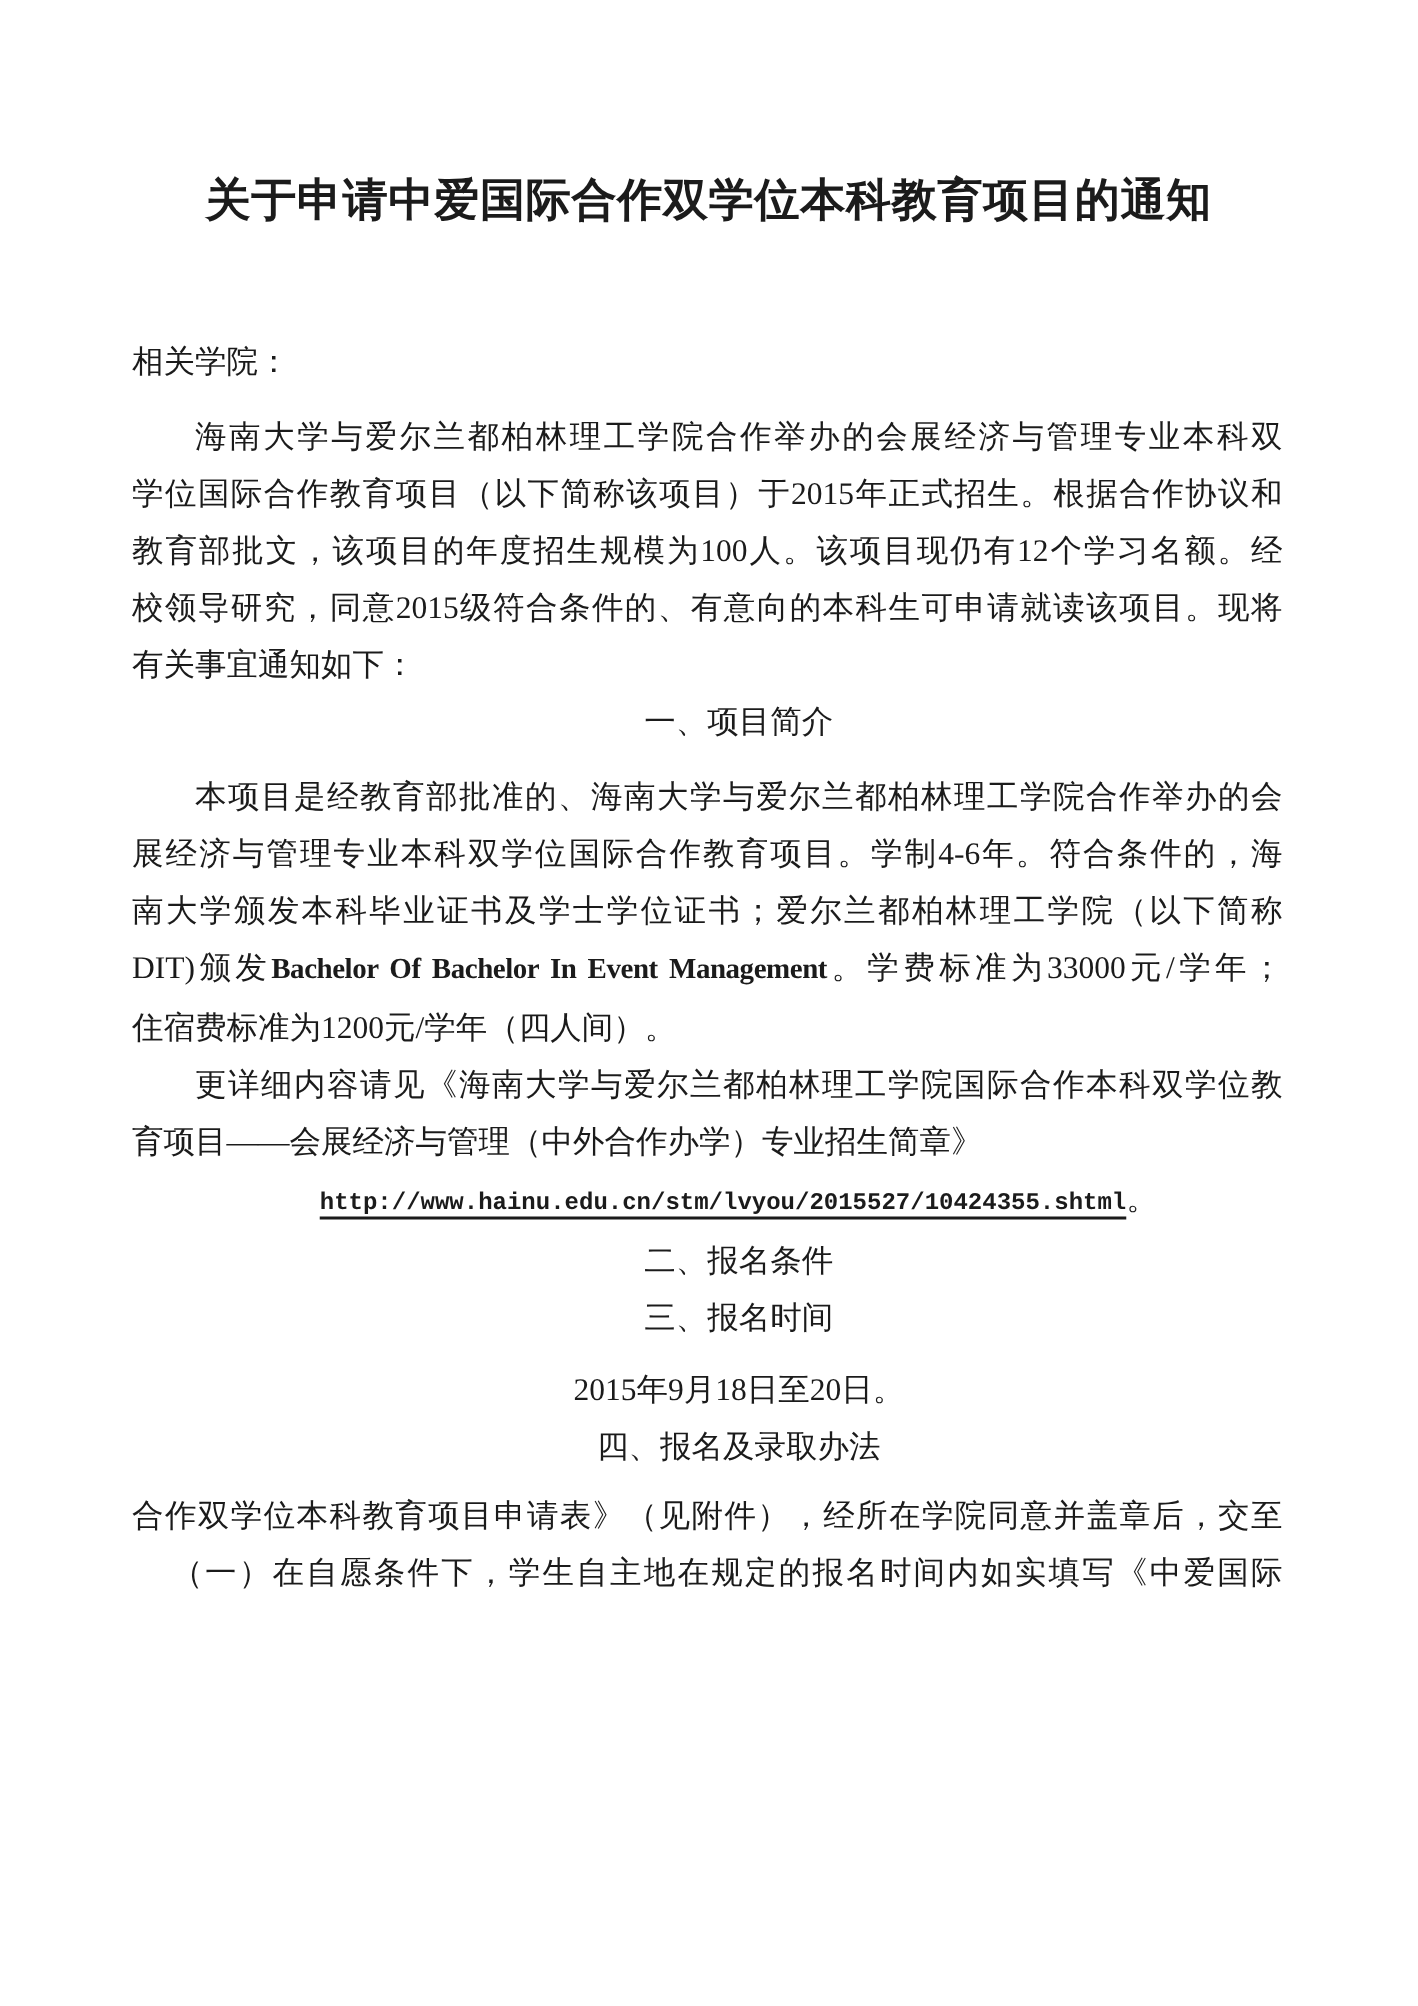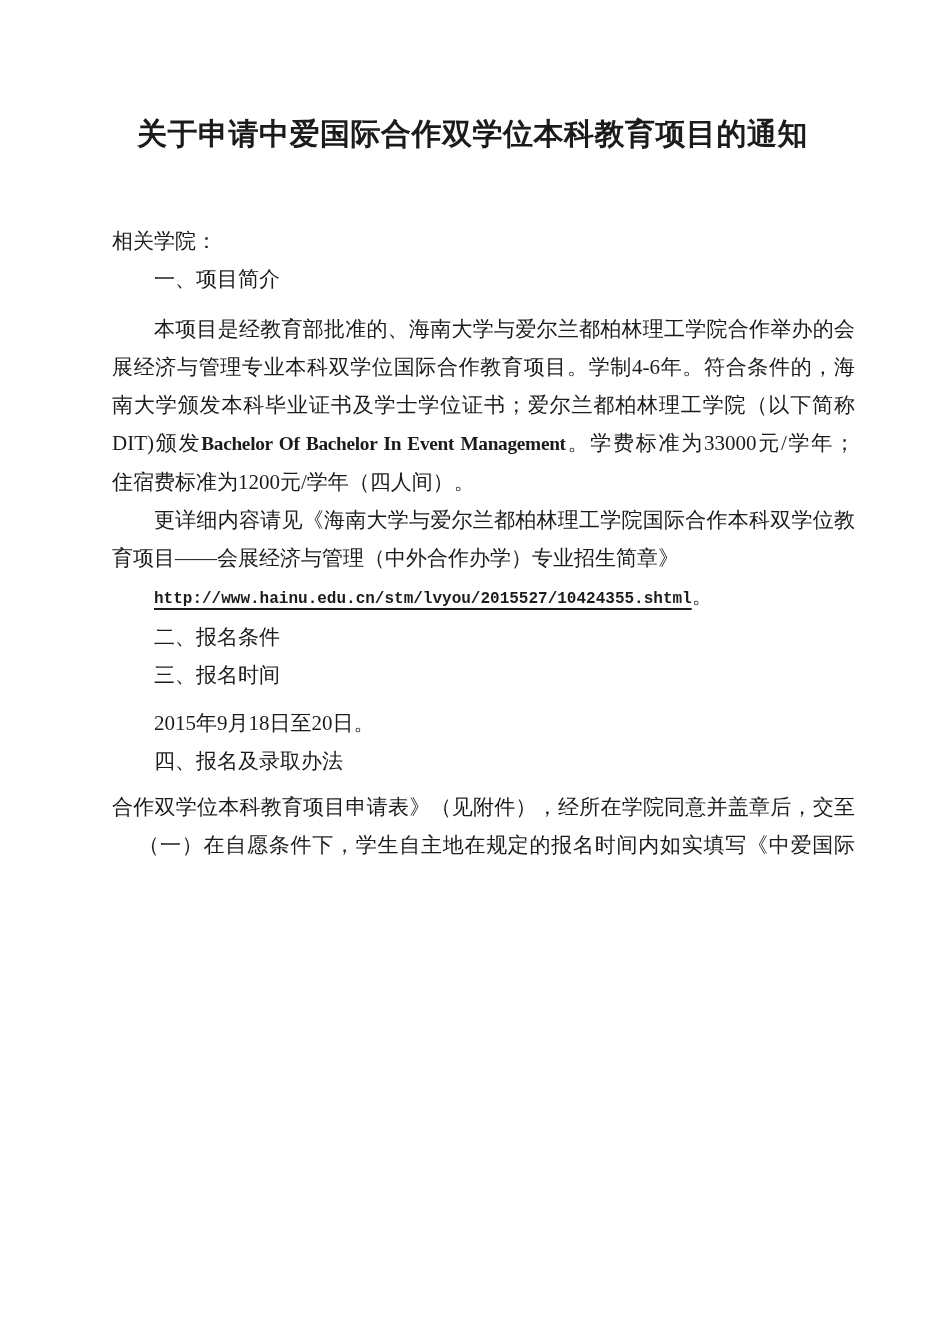--- a/index.html
+++ b/index.html
@@ -19,23 +19,23 @@
     line-height: 44px;
     font-weight: bold;
     text-align: center;
     letter-spacing: 0.5px;
   }
   .doc-body {
     margin: 0 90px 0 88px;
     font-size: 21px;
     line-height: 38px;
   }
-  .line { min-height: 38px; margin-left: 24px; }
+  .line { min-height: 38px; }
   .fill { text-align: justify; text-align-last: justify; }
-  .ind2   { text-indent: 2em; }
+  .ind2   { text-indent: 2em; text-align: center; }
   .ind125 { text-indent: 1.25em; }
   .salutation { margin-top: 66px; }
   .p-intro    { margin-top: 12px; }
   .p-project  { margin-top: 12px; }
   .items      { margin-top: 10px; }
   .p-date     { margin-top: 10px; }
   .p-final    { margin-top: 8px; }
   .en-bold {
     font-weight: bold;
     font-size: 0.92em;
@@ -55,20 +55,27 @@
 <body>
 
 <div class="page">
 
   <h1 class="title">关于申请中爱国际合作双学位本科教育项目的通知</h1>
 
   <div class="doc-body">
 
     <div class="line salutation">相关学院：</div>
 
+    <div class="para p-intro">
+      <div class="line ind2 fill">海南大学与爱尔兰都柏林理工学院合作举办的会展经济与管理专业本科双</div>
+      <div class="line fill">学位国际合作教育项目（以下简称该项目）于2015年正式招生。根据合作协议和</div>
+      <div class="line fill">教育部批文，该项目的年度招生规模为100人。该项目现仍有12个学习名额。经</div>
+      <div class="line fill">校领导研究，同意2015级符合条件的、有意向的本科生可申请就读该项目。现将</div>
+      <div class="line">有关事宜通知如下：</div>
+    </div>
 
     <div class="line ind2 heading">一、项目简介</div>
 
     <div class="para p-project">
       <div class="line ind2 fill">本项目是经教育部批准的、海南大学与爱尔兰都柏林理工学院合作举办的会</div>
       <div class="line fill">展经济与管理专业本科双学位国际合作教育项目。学制4-6年。符合条件的，海</div>
       <div class="line fill">南大学颁发本科毕业证书及学士学位证书；爱尔兰都柏林理工学院（以下简称</div>
       <div class="line fill"><span>DIT)颁发</span><b class="en-bold">Bachelor Of Bachelor In Event Management</b><span>。学费标准为33000元/学年；</span></div>
       <div class="line">住宿费标准为1200元/学年（四人间）。</div>
     </div>

